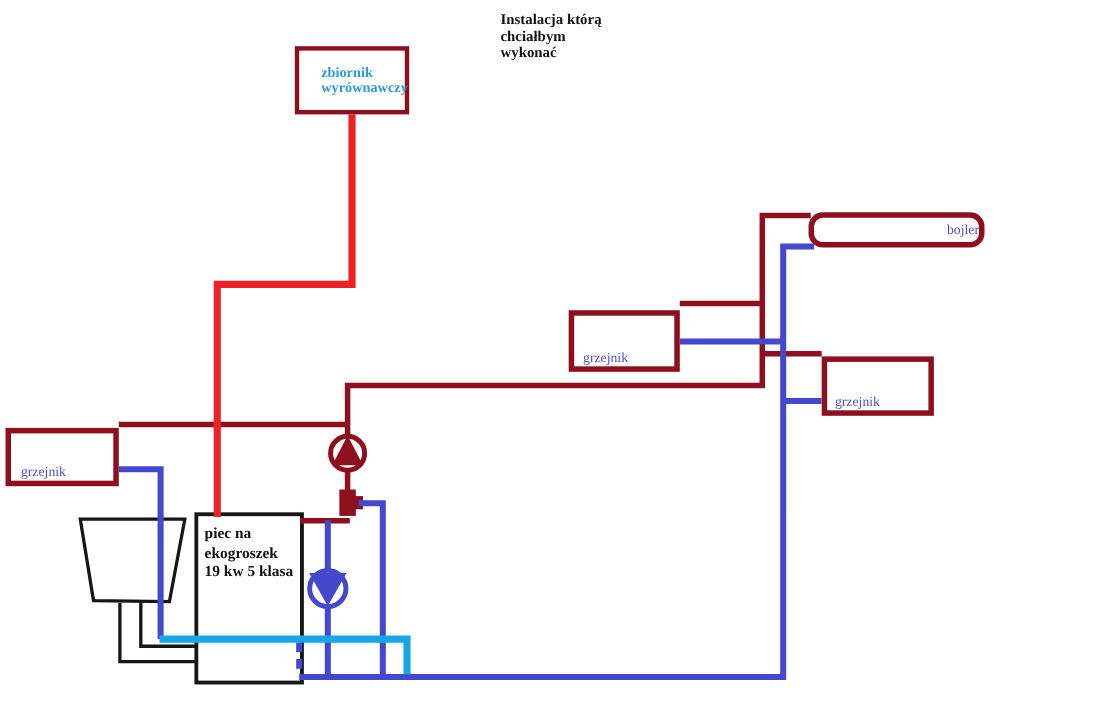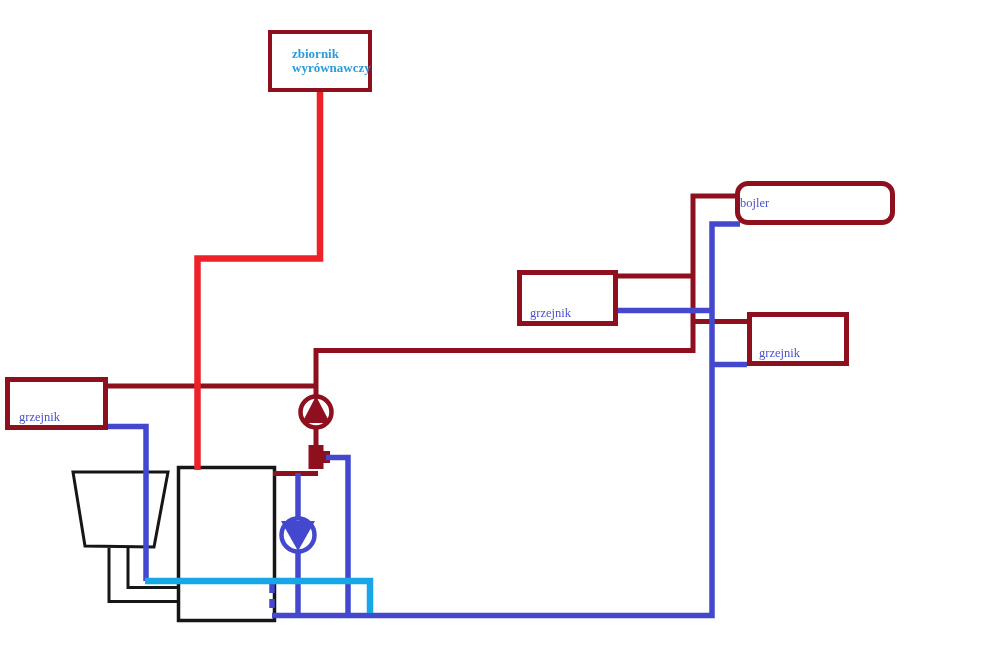--- a/index.html
+++ b/index.html
@@ -7,33 +7,33 @@
     position:relative;width:1000px;height:658px;background:#ffffff;overflow:hidden;
     font-family:"Liberation Serif","DejaVu Serif",serif;
   }
   .stage svg{position:absolute;left:0;top:0;}
   .title{
     position:absolute;left:455px;top:10px;
     font-size:13.5px;font-weight:bold;line-height:15px;color:var(--label_black);
     white-space:nowrap;
   }
   .title span{display:block;}
-  .box{position:absolute;box-sizing:border-box;background:#ffffff;display:flex;flex-direction:column;justify-content:center;}
+  .box{position:absolute;box-sizing:border-box;background:#ffffff;display:flex;flex-direction:column;justify-content:center;margin-top:12px;}
   .box span{display:block;}
   .tank{
     left:268px;top:30px;width:104px;height:62px;
     border:4px solid var(--pipe_hot_dark);
     padding-left:20px;font-size:13px;font-weight:bold;line-height:14.5px;
     color:var(--label_light_blue);
   }
   .rounded{border-radius:13px;}
   .boiler{
-    left:735px;top:181px;width:160px;height:44px;
+    left:735px;top:181px;width:160px;height:32px;
     border:5px solid var(--pipe_hot_dark);
-    align-items:flex-start;font-size:12.5px;color:var(--label_blue);
+    align-items:flex-end;font-size:12.5px;color:var(--label_blue);
   }
   .radiator{
     border:5px solid var(--pipe_hot_dark);
     font-size:12.5px;color:var(--label_blue);justify-content:flex-end;
   }
   .rad-left{left:5px;top:377px;width:103px;height:53px;padding-left:9px;}
   .rad-mid{left:517px;top:270px;width:101px;height:56px;padding-left:8px;}
   .rad-right{left:747px;top:312px;width:102px;height:54px;padding-left:7px;}
   .furnace-label{
     position:absolute;left:186px;top:477px;
@@ -96,34 +96,44 @@
 
     <g stroke="var(--pipe_cold_light)" stroke-width="6.5" fill="none" stroke-linejoin="miter" stroke-linecap="butt">
       <polyline points="145,581 370,581 370,613"></polyline>
     </g>
 
     <g stroke="var(--pipe_hot_bright)" stroke-width="6.5" fill="none" stroke-linejoin="miter" stroke-linecap="butt">
       <polyline points="320,88 320,258.5 197.5,258.5 197.5,470"></polyline>
     </g>
   </svg>
 
+  <div class="title">
+    <span>Instalacja którą</span>
+    <span>chciałbym</span>
+    <span>wykonać</span>
+  </div>
 
   <div class="box tank">
     <span>zbiornik</span>
     <span>wyrównawczy</span>
   </div>
 
   <div class="box boiler rounded">
     <span>bojler</span>
   </div>
 
   <div class="box radiator rad-left">
     <span>grzejnik</span>
   </div>
   <div class="box radiator rad-mid">
     <span>grzejnik</span>
   </div>
   <div class="box radiator rad-right">
     <span>grzejnik</span>
   </div>
 
+  <div class="furnace-label">
+    <span>piec na</span>
+    <span>ekogroszek</span>
+    <span>19 kw 5 klasa</span>
+  </div>
 
 </div>
 
 </body></html>

